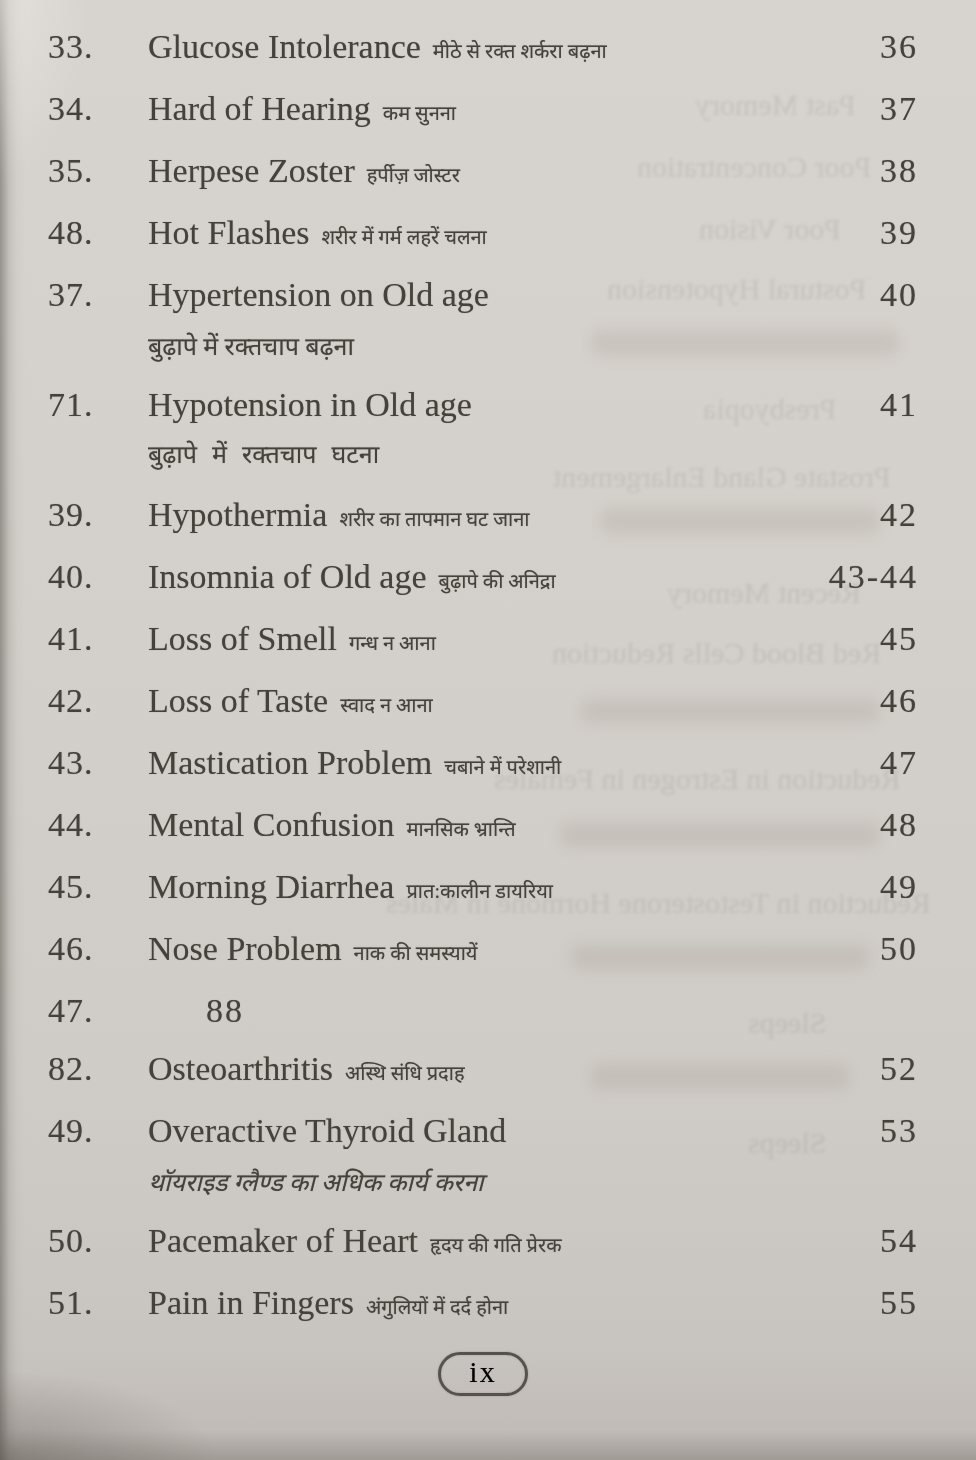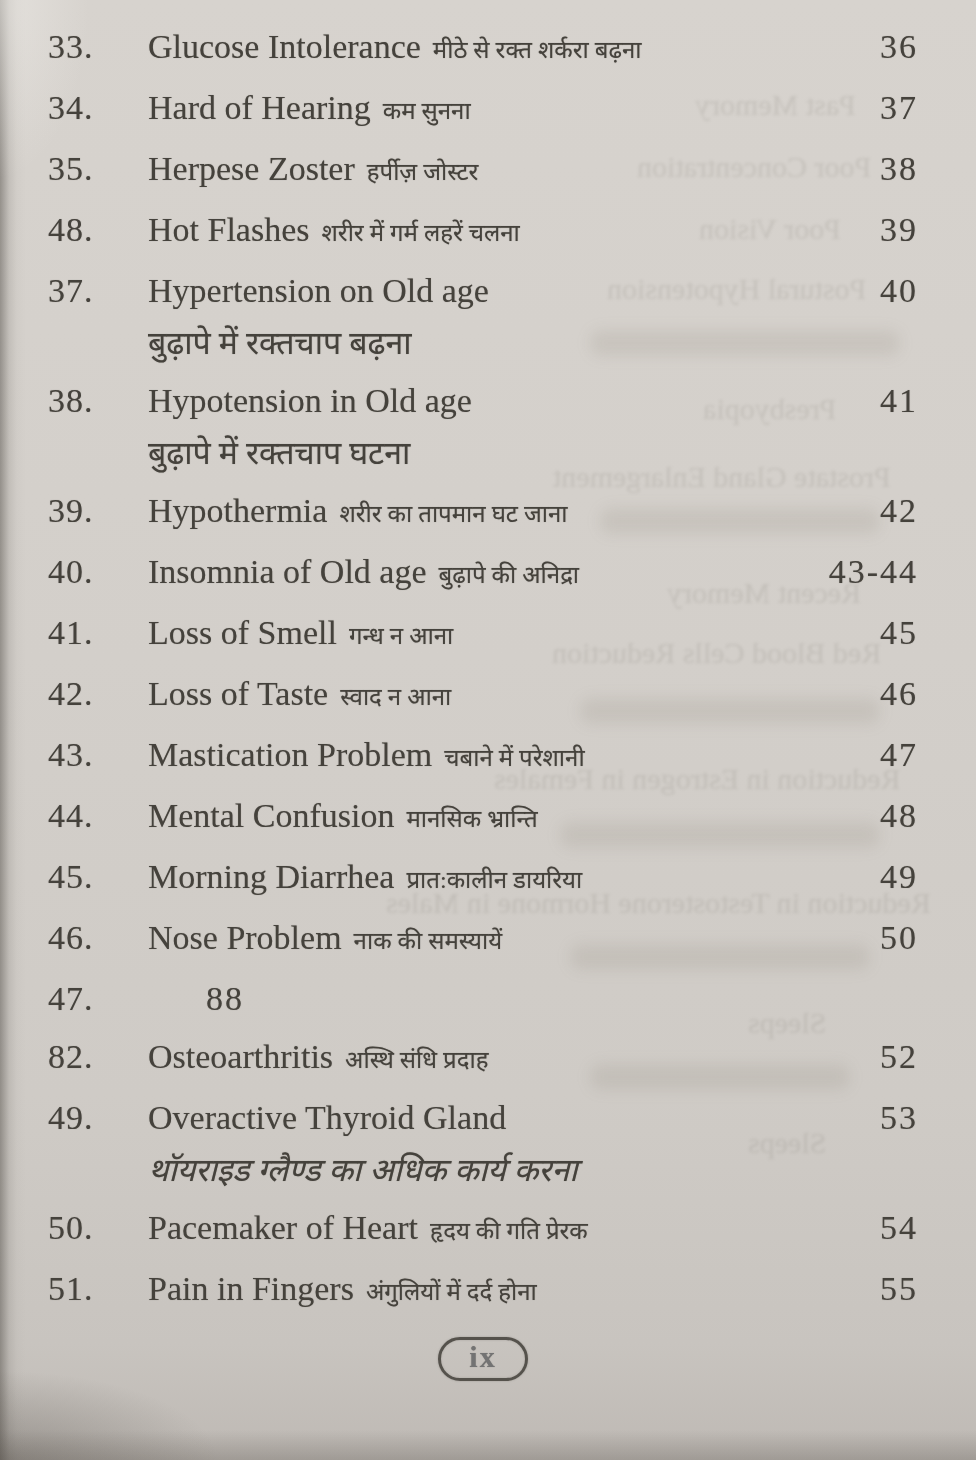--- a/index.html
+++ b/index.html
@@ -27,28 +27,28 @@
     background:radial-gradient(ellipse at 0% 100%,rgba(75,70,64,.35),transparent 70%);
   }
   .corner-light{
     position:absolute;left:0;top:0;width:90px;height:180px;pointer-events:none;
     background:radial-gradient(ellipse at 0% 0%,rgba(240,238,234,.5),transparent 70%);
   }
   .toc{position:relative;z-index:2}
   .row{display:flex;align-items:flex-start;margin-bottom:12px;font-size:34px;line-height:46px}
   .num{width:100px;flex:none;letter-spacing:1px}
   .title{flex:1;padding-right:6px}
-  .hi{margin-left:12px;font-size:24px}
-  .line2{display:block;font-size:32px;line-height:46px;margin-top:6px}
+  .hi{margin-left:12px;font-size:20px}
+  .line2{display:block;font-size:25px;line-height:46px;margin-top:6px}
   .pg{flex:none;min-width:96px;text-align:right;letter-spacing:2px;align-self:flex-start}
   .footer{position:relative;z-index:2;display:flex;justify-content:center;margin-top:22px}
   .badge{
     border:3px solid #55524c;border-radius:22px;
-    padding:0 28px 4px 28px;font-size:30px;font-weight:bold;
-    letter-spacing:2px;color:#737373;
+    padding:0 28px 4px 28px;font-size:30px;font-weight:normal;
+    letter-spacing:2px;color:#000000;
     box-shadow:0 0 2px rgba(70,66,60,.35), inset 0 0 2px rgba(70,66,60,.25);
   }
   .ghost{
     position:absolute;z-index:1;transform:scaleX(-1);
     color:#6e6a60;opacity:.14;filter:blur(1.6px);
     font-size:30px;white-space:nowrap;pointer-events:none;
   }
   .smudge{
     position:absolute;z-index:1;height:26px;border-radius:12px;
     background:rgba(120,114,104,.13);filter:blur(7px);pointer-events:none;
@@ -108,22 +108,22 @@
     <span class="pg">39</span>
   </div>
 
   <div class="row">
     <span class="num">37.</span>
     <span class="title"><span class="en">Hypertension on Old age</span><span class="line2" style="display: block;">बुढ़ापे में रक्तचाप बढ़ना</span></span>
     <span class="pg">40</span>
   </div>
 
   <div class="row">
-    <span class="num">38.</span>
-    <span class="title"><span class="en">Hypotension in Old age</span><span class="line2" style="display: block;">बुढ़ापे में रक्तचाप घटना</span></span>
+    <span class="num">71.</span>
+    <span class="title"><span class="en">Hypotension in Old age</span><span class="line2" style="display: block; font-family: Liberation Mono, monospace;">बुढ़ापे में रक्तचाप घटना</span></span>
     <span class="pg">41</span>
   </div>
 
   <div class="row">
     <span class="num">39.</span>
     <span class="title"><span class="en">Hypothermia</span><span class="hi">शरीर का तापमान घट जाना</span></span>
     <span class="pg">42</span>
   </div>
 
   <div class="row">

